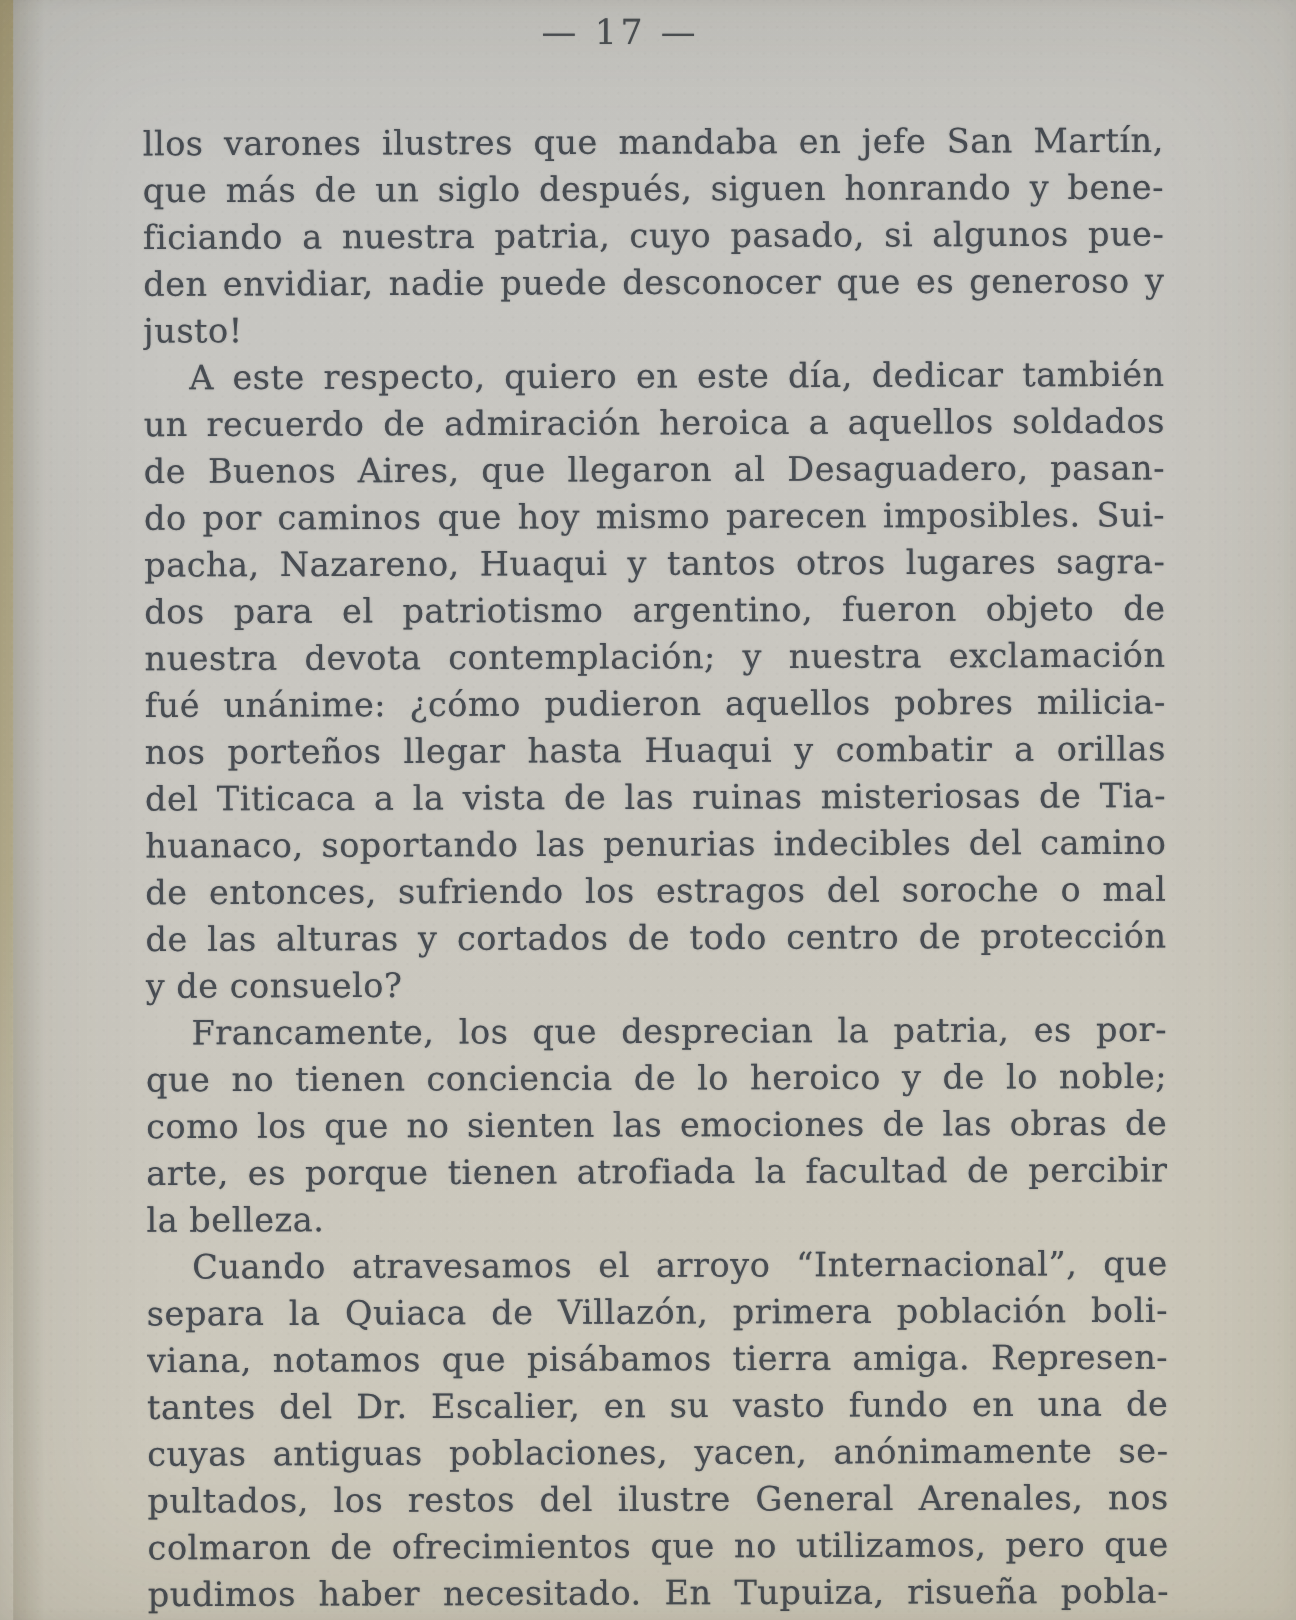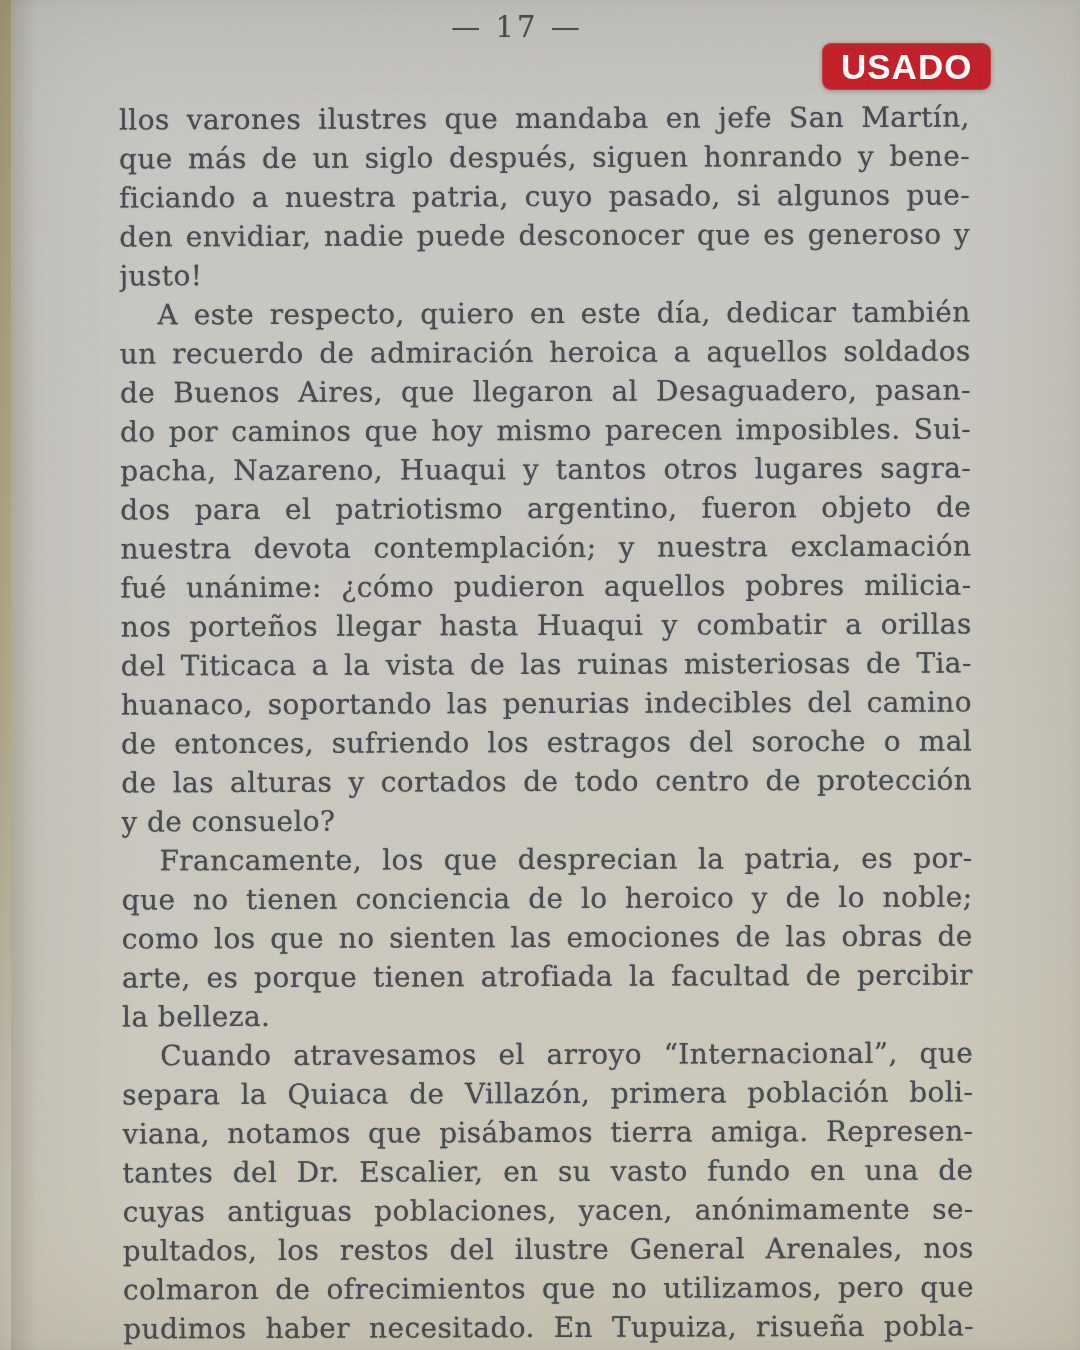--- a/index.html
+++ b/index.html
@@ -65,21 +65,20 @@
 </style>
 </head>
 <body>
 
 <div class="photo">
   <div class="gutter-strip"></div>
   <div class="gutter-shadow"></div>
 
   <div class="page-number">— 17 —</div>
 
-  <div class="condition-badge" style="background: rgb(198, 33, 43); color: rgb(255, 255, 255);">USADO</div>
 
   <div class="text-block" style="color: rgb(71, 76, 82);">
       <div class="line">llos varones ilustres que mandaba en jefe San Martín,</div>
       <div class="line">que más de un siglo después, siguen honrando y bene-</div>
       <div class="line">ficiando a nuestra patria, cuyo pasado, si algunos pue-</div>
       <div class="line">den envidiar, nadie puede desconocer que es generoso y</div>
       <div class="line end">justo!</div>
       <div class="line indent">A este respecto, quiero en este día, dedicar también</div>
       <div class="line">un recuerdo de admiración heroica a aquellos soldados</div>
       <div class="line">de Buenos Aires, que llegaron al Desaguadero, pasan-</div>

